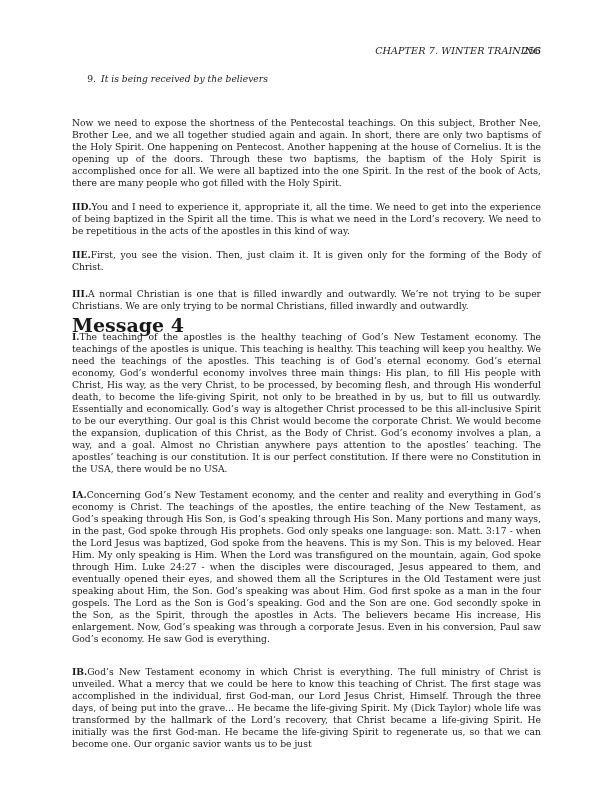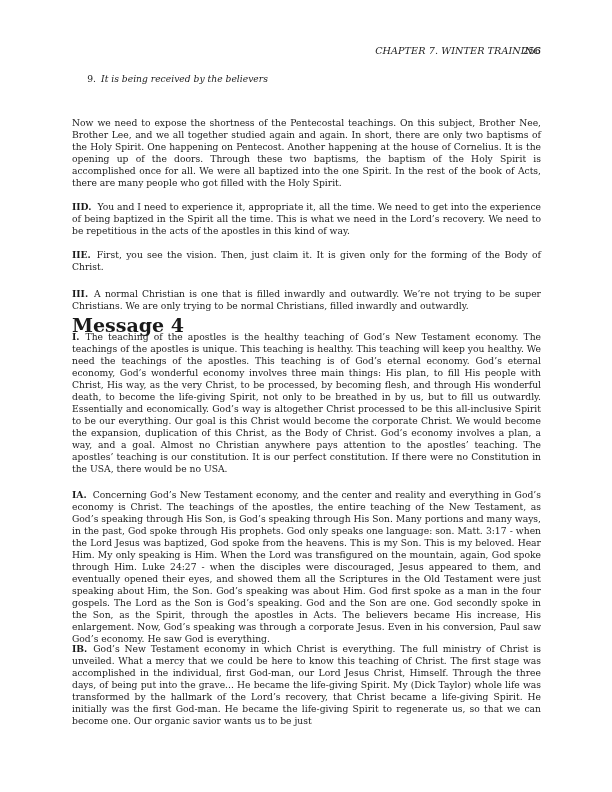--- a/index.html
+++ b/index.html
@@ -15,21 +15,21 @@
     }
     .running-head .num { position: absolute; right: 0; top: 0; font-style: normal; }
     .list { position: absolute; top: 73px; left: 0; width: 469px; font-size: 9.2px; }
     .list .item { position: relative; height: 20px; }
     .list .n { position: absolute; right: 445px; text-align: right; }
     .list .t { position: absolute; left: 29px; font-style: italic; }
     .p {
       position: absolute; left: 0; width: 469px;
       font-size: 9.2px; line-height: 12px; text-align: justify;
     }
-    .p b { font-weight: bold; margin-right: 6px; }
+    .p b { font-weight: bold; }
     .heading {
       position: absolute; left: 0; top: 314px;
       font-size: 19px; font-weight: bold;
     }
   </style>
 </head>
 <body>
 
 <div class="page">
   <div class="running-head">
@@ -58,16 +58,16 @@
   </div>
 
   <div class="heading">Message 4</div>
 
   <div class="p" style="top:331px">
     <b>I.</b><span>The teaching of the apostles is the healthy teaching of God’s New Testament economy. The teachings of the apostles is unique. This teaching is healthy. This teaching will keep you healthy. We need the teachings of the apostles. This teaching is of God’s eternal economy. God’s eternal economy, God’s wonderful economy involves three main things: His plan, to fill His people with Christ, His way, as the very Christ, to be processed, by becoming flesh, and through His wonderful death, to become the life-giving Spirit, not only to be breathed in by us, but to fill us outwardly. Essentially and economically. God’s way is altogether Christ processed to be this all-inclusive Spirit to be our everything. Our goal is this Christ would become the corporate Christ. We would become the expansion, duplication of this Christ, as the Body of Christ. God’s economy involves a plan, a way, and a goal. Almost no Christian anywhere pays attention to the apostles’ teaching. The apostles’ teaching is our constitution. It is our perfect constitution. If there were no Constitution in the USA, there would be no USA.</span>
   </div>
   <div class="p" style="top:489px">
     <b>IA.</b><span>Concerning God’s New Testament economy, and the center and reality and everything in God’s economy is Christ. The teachings of the apostles, the entire teaching of the New Testament, as God’s speaking through His Son, is God’s speaking through His Son. Many portions and many ways, in the past, God spoke through His prophets. God only speaks one language: son. Matt. 3:17 - when the Lord Jesus was baptized, God spoke from the heavens. This is my Son. This is my beloved. Hear Him. My only speaking is Him. When the Lord was transfigured on the mountain, again, God spoke through Him. Luke 24:27 - when the disciples were discouraged, Jesus appeared to them, and eventually opened their eyes, and showed them all the Scriptures in the Old Testament were just speaking about Him, the Son. God’s speaking was about Him. God first spoke as a man in the four gospels. The Lord as the Son is God’s speaking. God and the Son are one. God secondly spoke in the Son, as the Spirit, through the apostles in Acts. The believers became His increase, His enlargement. Now, God’s speaking was through a corporate Jesus. Even in his conversion, Paul saw God’s economy. He saw God is everything.</span>
   </div>
-  <div class="p" style="top:643px">
+  <div class="p" style="top:666px">
     <b>IB.</b><span>God’s New Testament economy in which Christ is everything. The full ministry of Christ is unveiled. What a mercy that we could be here to know this teaching of Christ. The first stage was accomplished in the individual, first God-man, our Lord Jesus Christ, Himself. Through the three days, of being put into the grave... He became the life-giving Spirit. My (Dick Taylor) whole life was transformed by the hallmark of the Lord’s recovery, that Christ became a life-giving Spirit. He initially was the first God-man. He became the life-giving Spirit to regenerate us, so that we can become one. Our organic savior wants us to be just</span>
   </div>
 </div>
 
 </body></html>

